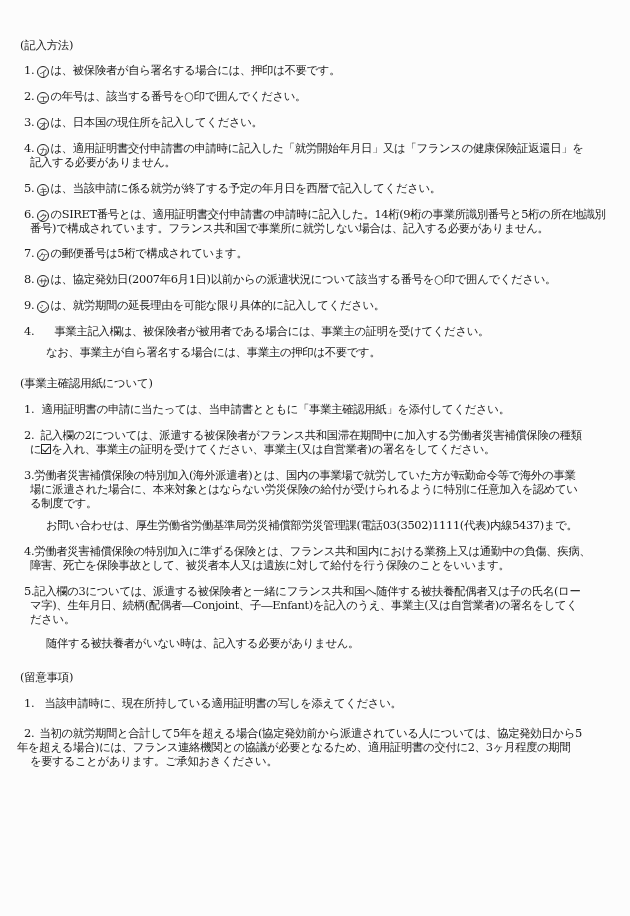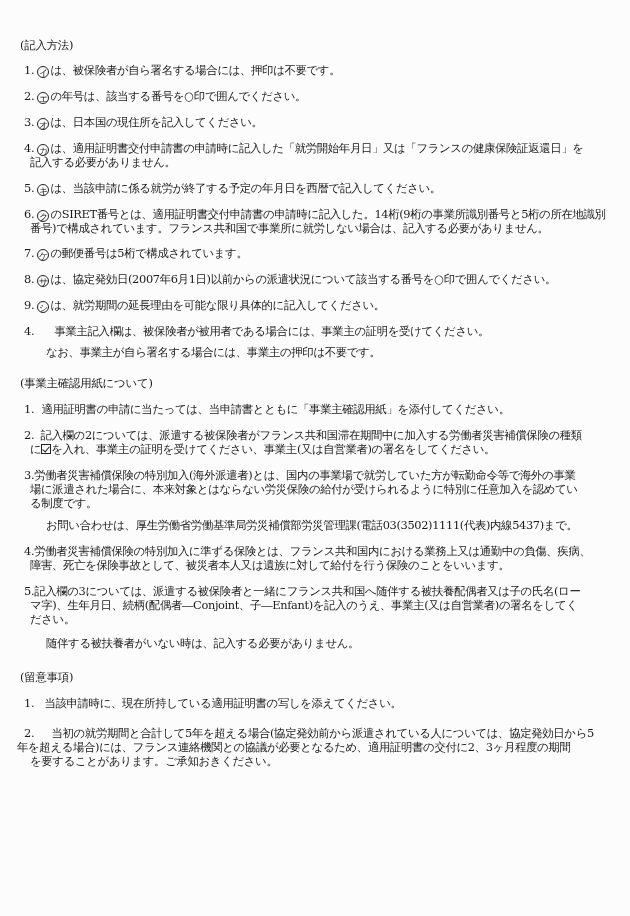--- a/index.html
+++ b/index.html
@@ -113,18 +113,18 @@
   <div class="para" style="left:46px;top:636px">随伴する被扶養者がいない時は、記入する必要がありません。</div>
 
   <div class="heading" style="top:670px">(留意事項)</div>
 
   <div class="para" style="left:24px;top:696px">
     <span>1.</span>
     <span style="margin-left:7px">当該申請時に、現在所持している適用証明書の写しを添えてください。</span>
   </div>
   <div class="para" style="left:24px;top:726px">
     <span>2.</span>
-    <span style="margin-left:14px">当初の就労期間と合計して5年を超える場合(協定発効前から派遣されている人については、協定発効日から5</span>
+    <span style="margin-left:2px">当初の就労期間と合計して5年を超える場合(協定発効前から派遣されている人については、協定発効日から5</span>
   </div>
   <div class="para" style="left:17px;top:740px">年を超える場合)には、フランス連絡機関との協議が必要となるため、適用証明書の交付に2、3ヶ月程度の期間</div>
   <div class="para" style="left:30px;top:754px">を要することがあります。ご承知おきください。</div>
 
 </div>
 
 </body></html>

